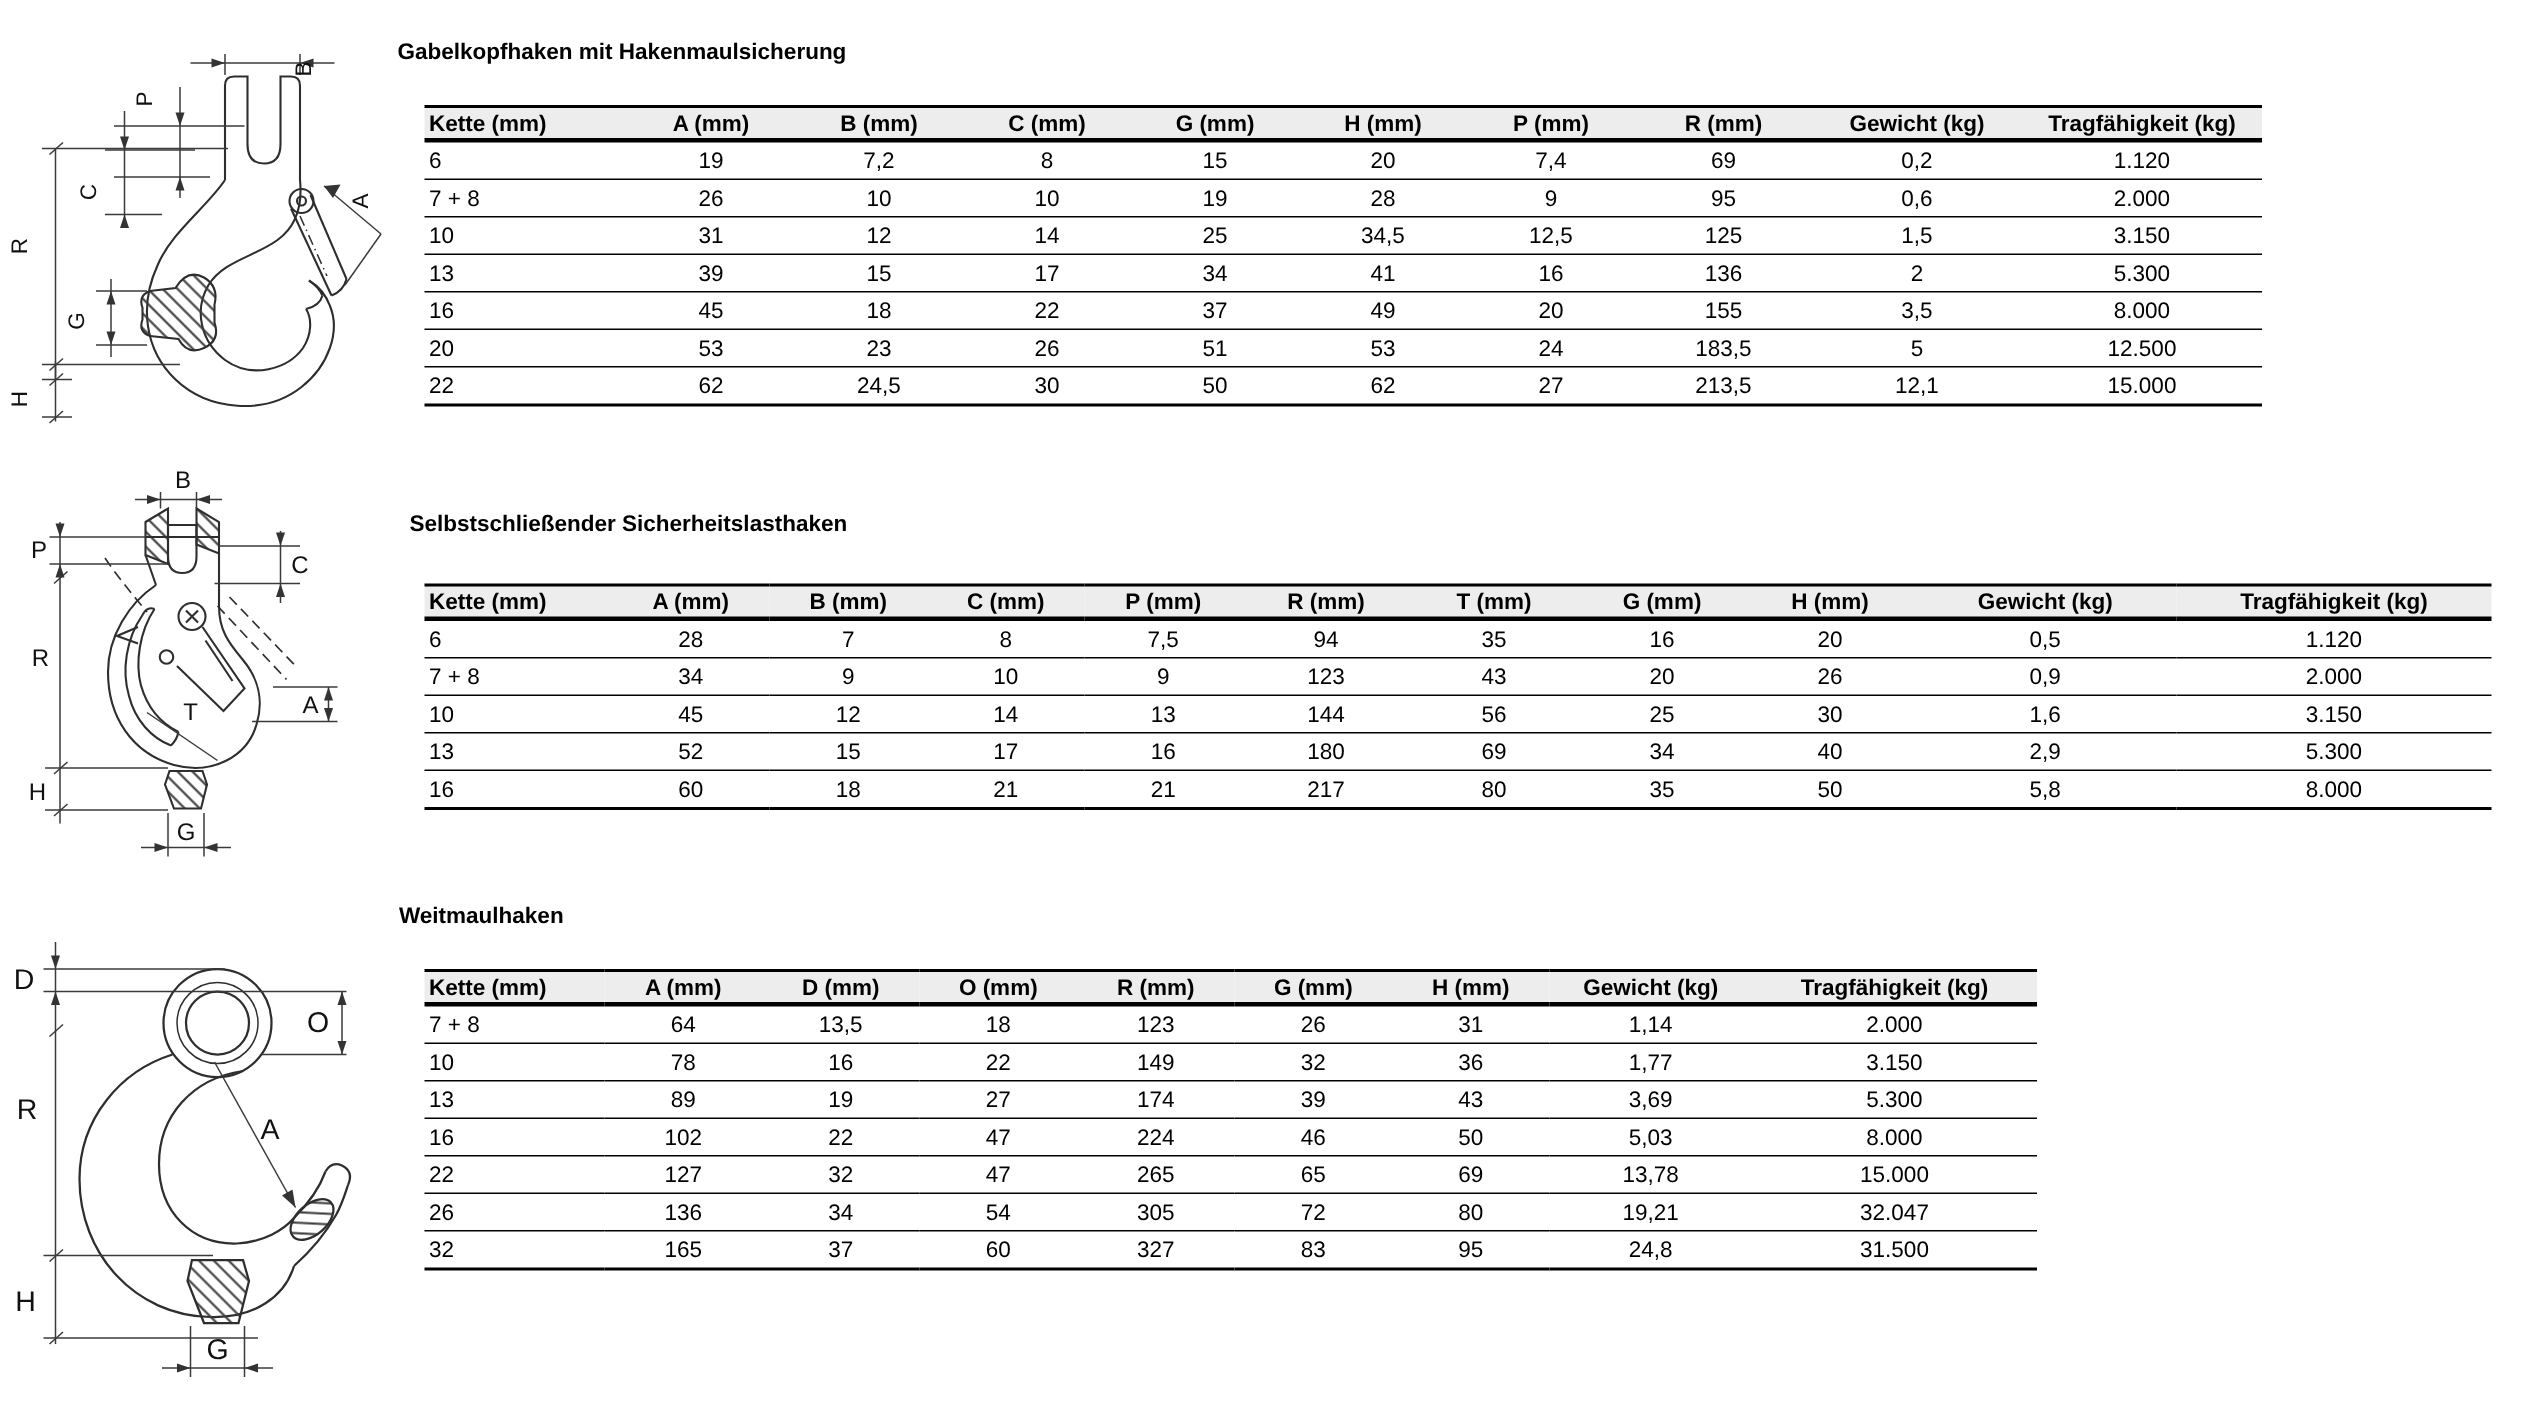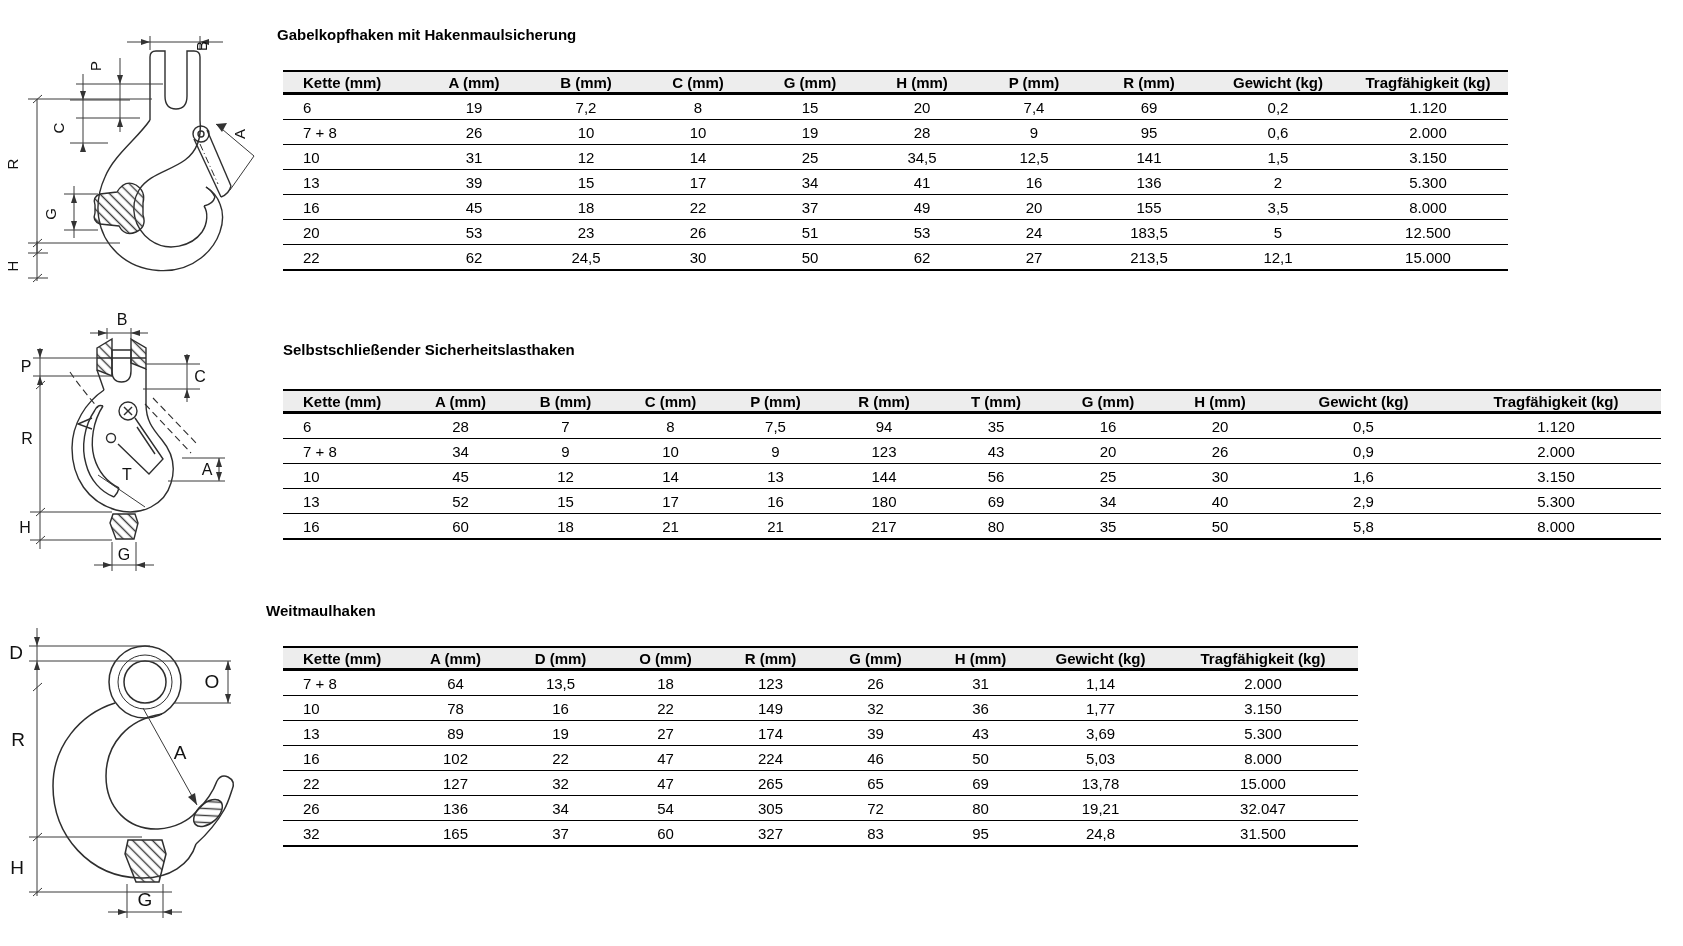--- a/index.html
+++ b/index.html
@@ -7,21 +7,21 @@
        font-family:"Liberation Sans",sans-serif;color:#000;}
   .page{position:absolute;left:0;top:0;width:1683px;height:946px;background:#fff;}
   .drw{position:absolute;}
   .sec-title{position:absolute;font-size:15px;font-weight:700;white-space:nowrap;}
   table.spec{position:absolute;border-collapse:collapse;table-layout:fixed;
              font-size:15px;line-height:1;}
   table.spec th{background:#ededed;border-top:2px solid #000;border-bottom:3px solid #000;
                 font-weight:700;height:20px;padding:0;white-space:nowrap;}
   table.spec td{border-bottom:1px solid #000;height:24px;text-align:center;padding:0;white-space:nowrap;}
   table.spec tr:last-child td{border-bottom:2px solid #000;}
-  table.spec .c0{text-align:left;padding-left:20px;}
+  table.spec .c0{text-align:left;padding-left:3px;}
 </style>
 </head>
 <body>
 
 <div class="page">
 
   <svg class="drw" style="left:0;top:0" width="270" height="285" viewBox="0 0 270 285">
     <defs>
       <pattern id="ph1" patternUnits="userSpaceOnUse" width="7" height="7" patternTransform="rotate(45)">
         <line x1="0" y1="3.5" x2="7" y2="3.5" stroke="#3c3c3c" stroke-width="1.4"></line>
@@ -217,22 +217,22 @@
     <g font-size="19" fill="#111" text-anchor="middle">
       <text x="16" y="75">D</text>
       <text x="212" y="104">O</text>
       <text x="18" y="162">R</text>
       <text x="180" y="175">A</text>
       <text x="17" y="290">H</text>
       <text x="145" y="322">G</text>
     </g>
   </svg>
 
-  <div class="sec-title" style="left:277px;top:26px">Gabelkopfhaken mit Hakenmaulsicherung</div>
-  <div class="sec-title" style="left:283px;top:341px">Selbstschließender Sicherheitslasthaken</div>
+  <div class="sec-title" style="left:265px;top:26px">Gabelkopfhaken mit Hakenmaulsicherung</div>
+  <div class="sec-title" style="left:273px;top:341px">Selbstschließender Sicherheitslasthaken</div>
   <div class="sec-title" style="left:266px;top:602px">Weitmaulhaken</div>
 
   <table class="spec" style="left:283px;top:70px;width:1225px">
       <colgroup>
         <col style="width: 135px;">
         <col style="width: 112px;">
         <col style="width: 112px;">
         <col style="width: 112px;">
         <col style="width: 112px;">
         <col style="width: 112px;">
@@ -281,21 +281,21 @@
           <td>2.000</td>
         </tr>
         <tr>
           <td class="c0">10</td>
           <td>31</td>
           <td>12</td>
           <td>14</td>
           <td>25</td>
           <td>34,5</td>
           <td>12,5</td>
-          <td>141</td>
+          <td>125</td>
           <td>1,5</td>
           <td>3.150</td>
         </tr>
         <tr>
           <td class="c0">13</td>
           <td>39</td>
           <td>15</td>
           <td>17</td>
           <td>34</td>
           <td>41</td>

